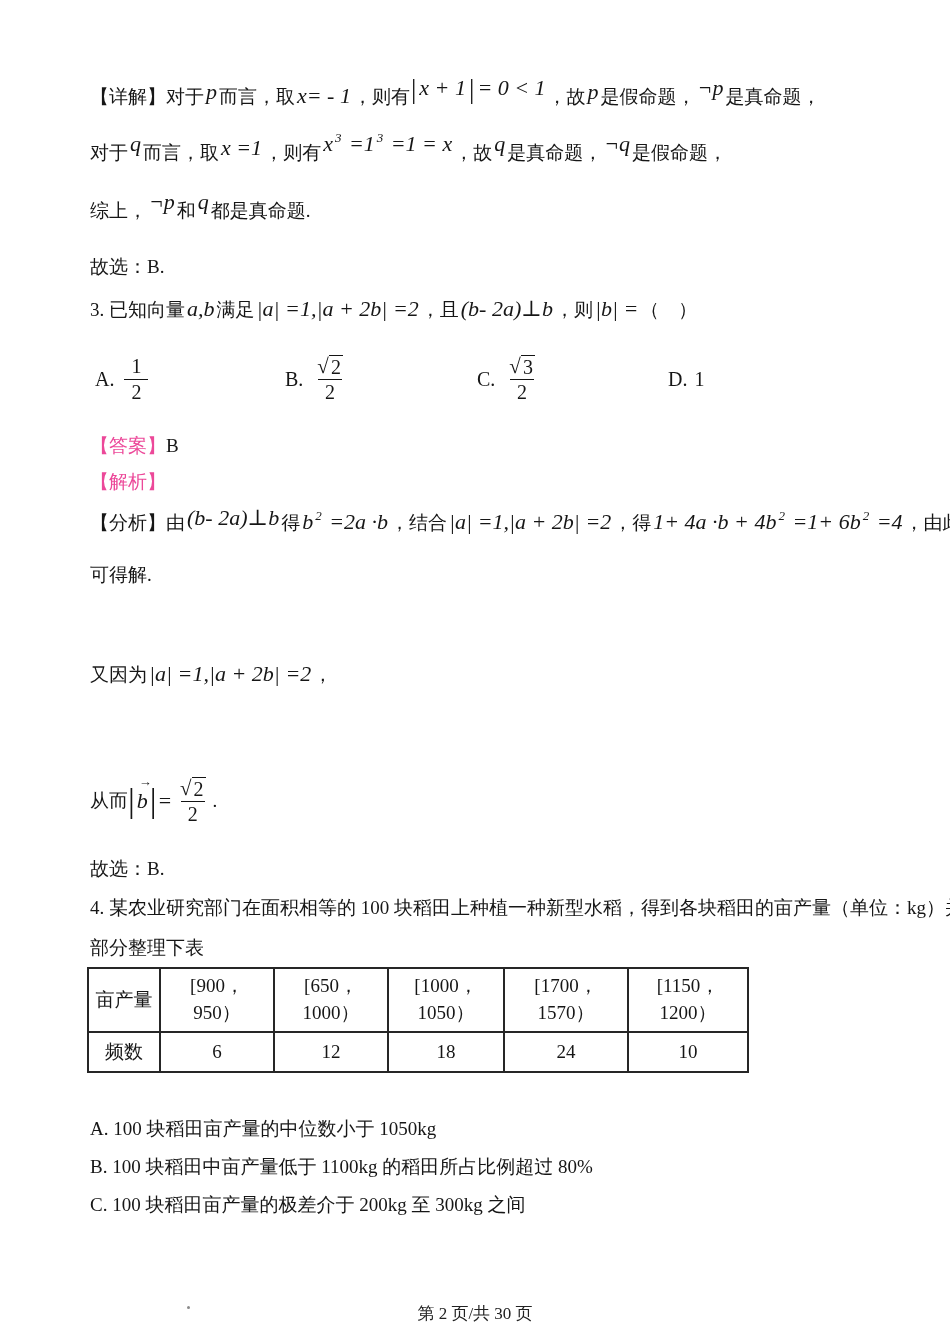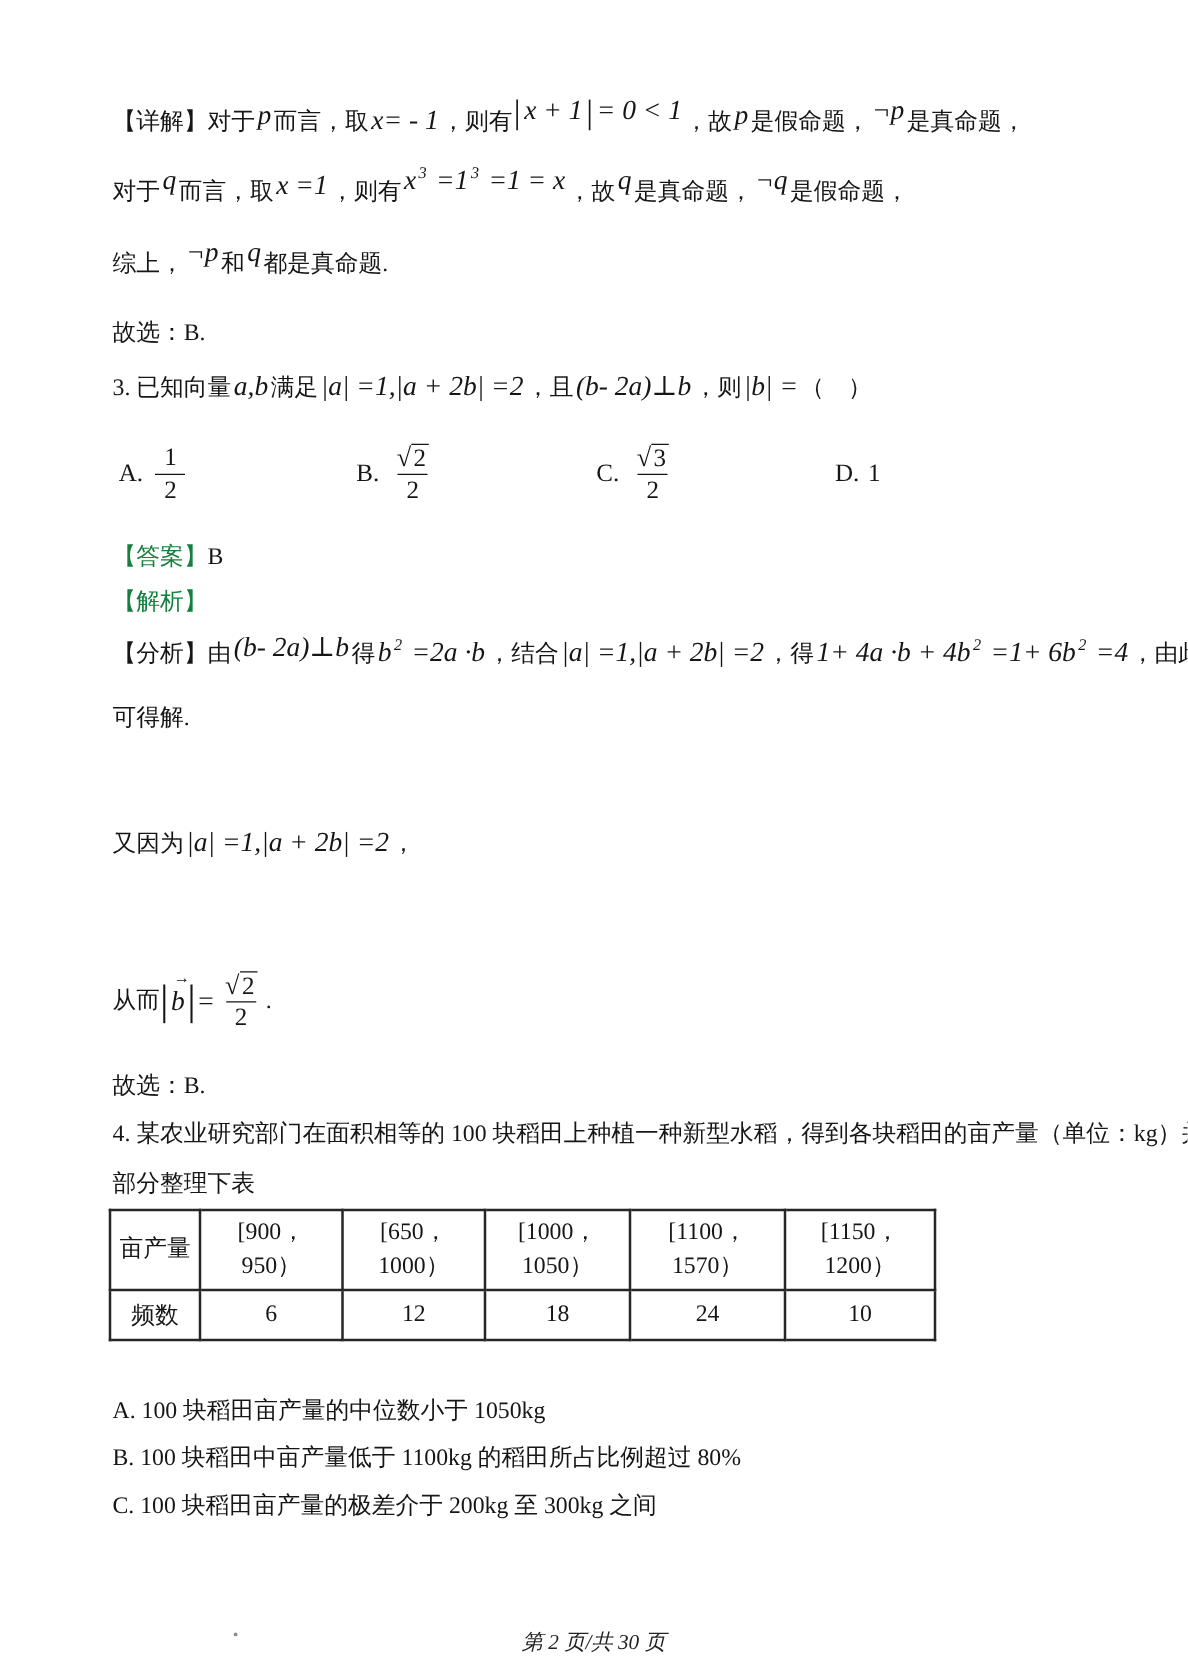--- a/index.html
+++ b/index.html
@@ -5,21 +5,21 @@
   html,body{margin:0;padding:0;}
   body{
     width:950px;height:1344px;position:relative;background:#ffffff;
     font-family:"Liberation Serif","DejaVu Serif",serif;color:#161616;
     overflow:hidden;
   }
   .page{position:absolute;inset:0;}
   .line{position:absolute;left:90px;white-space:nowrap;font-size:19px;line-height:1.3;}
   .t{font-size:19px;}
   .label{font-size:19px;}
-  .blue{color:#15803d;}
+  .blue{color:#ec4899;}
   .m{font-style:italic;font-size:22px;padding:0 2px;}
   .m.n{font-style:normal;}
   sup.s{font-size:13px;font-style:italic;position:relative;top:-2px;}
   .up1{position:relative;top:-4px;}
   .up2{position:relative;top:-8px;}
   .bar{font-style:normal;font-size:27px;vertical-align:-3px;padding:0 1px;}
   
   .frac{display:inline-flex;flex-direction:column;align-items:center;vertical-align:middle;
         font-size:20px;line-height:1.25;margin:0 3px;}
   .frac .num{padding:0 4px;display:inline-flex;align-items:flex-end;}
@@ -35,21 +35,21 @@
   .vecb .vecarrow{position:absolute;left:2px;top:-13px;font-size:13px;font-style:normal;}
   .bigbar{font-style:normal;font-size:34px;vertical-align:-6px;font-weight:300;}
   
   table.yield{position:absolute;left:87px;top:967px;border-collapse:collapse;}
   table.yield td{border:2px solid #262626;text-align:center;vertical-align:middle;
                  font-size:19px;padding:0;}
   table.yield tr.r1 td{height:62px;line-height:1.4;}
   table.yield tr.r2 td{height:38px;}
   .cell-top,.cell-bot{display:block;}
   
-  .footer{position:absolute;left:0;right:0;top:1302px;text-align:center;font-size:17px;color:#222;font-style:italic;}
+  .footer{position:absolute;left:0;right:0;top:1302px;text-align:center;font-size:17px;color:#222;}
   .stray{position:absolute;left:187px;top:1306px;width:3px;height:3px;background:#8a8a8a;border-radius:50%;}
 </style>
 </head>
 <body>
 
 <div class="page">
 
   <div class="line" style="top:80px">
     <span class="label">【详解】</span><span class="t">对于</span><span class="m up1">p</span><span class="t">而言，取</span><span class="m">x= - 1</span><span class="t">，则有</span><span class="up2"><span class="bar">|</span><span class="m">x + 1</span><span class="bar">|</span><span class="m">= 0 &lt; 1</span></span><span class="t">，故</span><span class="m up1">p</span><span class="t">是假命题，</span><span class="m up2">¬p</span><span class="t">是真命题，</span>
   </div>
@@ -171,21 +171,21 @@
           </td>
       <td>
             <span class="cell-top">[650，</span>
             <span class="cell-bot">1000）</span>
           </td>
       <td>
             <span class="cell-top">[1000，</span>
             <span class="cell-bot">1050）</span>
           </td>
       <td>
-            <span class="cell-top">[1100，</span>
+            <span class="cell-top">[1700，</span>
             <span class="cell-bot">1570）</span>
           </td>
       <td>
             <span class="cell-top">[1150，</span>
             <span class="cell-bot">1200）</span>
           </td>
     </tr>
     <tr class="r2">
       <td>频数</td>
       <td>6</td>

